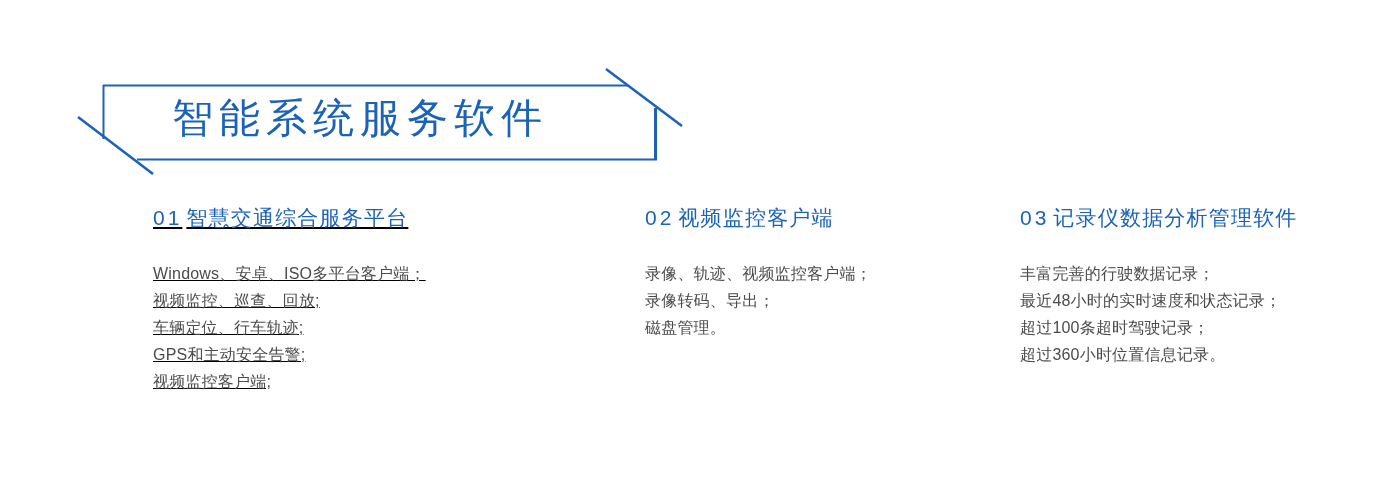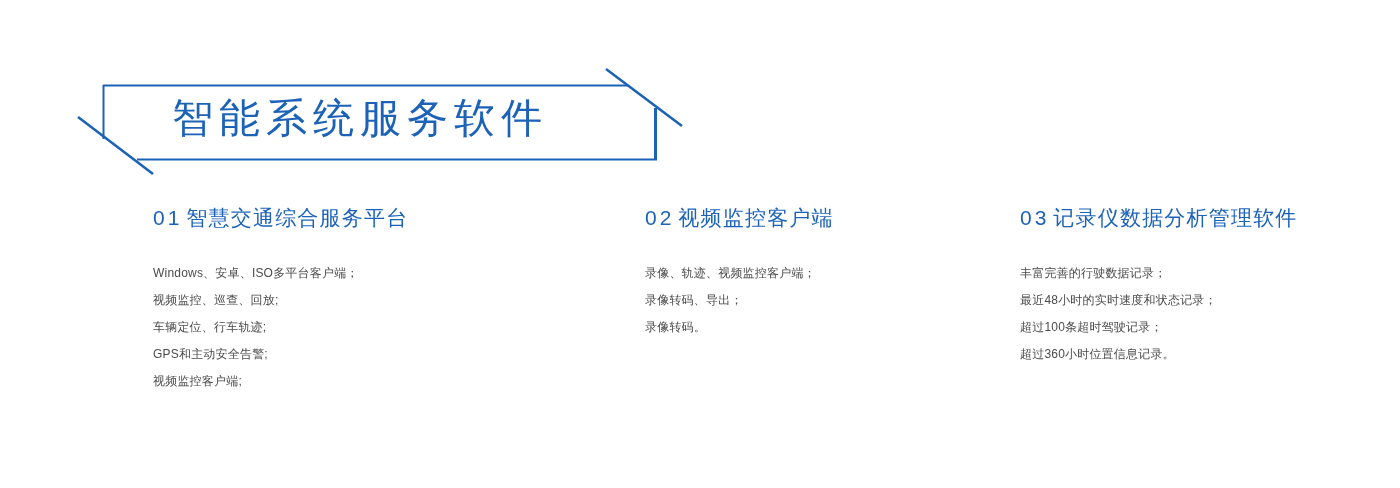--- a/index.html
+++ b/index.html
@@ -48,21 +48,21 @@
   .columns {
     position: absolute;
     left: 0;
     top: 203px;
     width: 1400px;
   }
   .col {
     position: absolute;
     top: 0;
   }
-  .col-0 { left: 133px; width: 470px; }
+  .col-0 { left: 133px; width: 470px; text-decoration: underline; }
   .col-1 { left: 625px; width: 350px; }
   .col-2 { left: 1000px; width: 390px; }
 
   .col-heading {
     font-size: 21px;
     line-height: 30px;
     color: #1c63b8;
     font-weight: 400;
     letter-spacing: 1.2px;
     white-space: nowrap;
@@ -72,21 +72,21 @@
     letter-spacing: 3px;
     margin-right: 4px;
   }
 
   .col-body {
     margin: 0;
     padding: 0;
     list-style: none;
   }
   .col-body li {
-    font-size: 12px;
+    font-size: 16px;
     line-height: 27px;
     color: #4b4b4b;
     letter-spacing: 0.2px;
     white-space: nowrap;
   }
 </style>
 </head>
 <body>
 
 <div class="page">
@@ -124,21 +124,21 @@
       </ul>
     </div>
 
     <div class="col col-1">
       <div class="col-heading">
         <span class="num">02</span><span>视频监控客户端</span>
       </div>
       <ul class="col-body">
         <li>录像、轨迹、视频监控客户端；</li>
         <li>录像转码、导出；</li>
-        <li>录像转码。</li>
+        <li>磁盘管理。</li>
       </ul>
     </div>
 
     <div class="col col-2">
       <div class="col-heading">
         <span class="num">03</span><span>记录仪数据分析管理软件</span>
       </div>
       <ul class="col-body">
         <li>丰富完善的行驶数据记录；</li>
         <li>最近48小时的实时速度和状态记录；</li>

